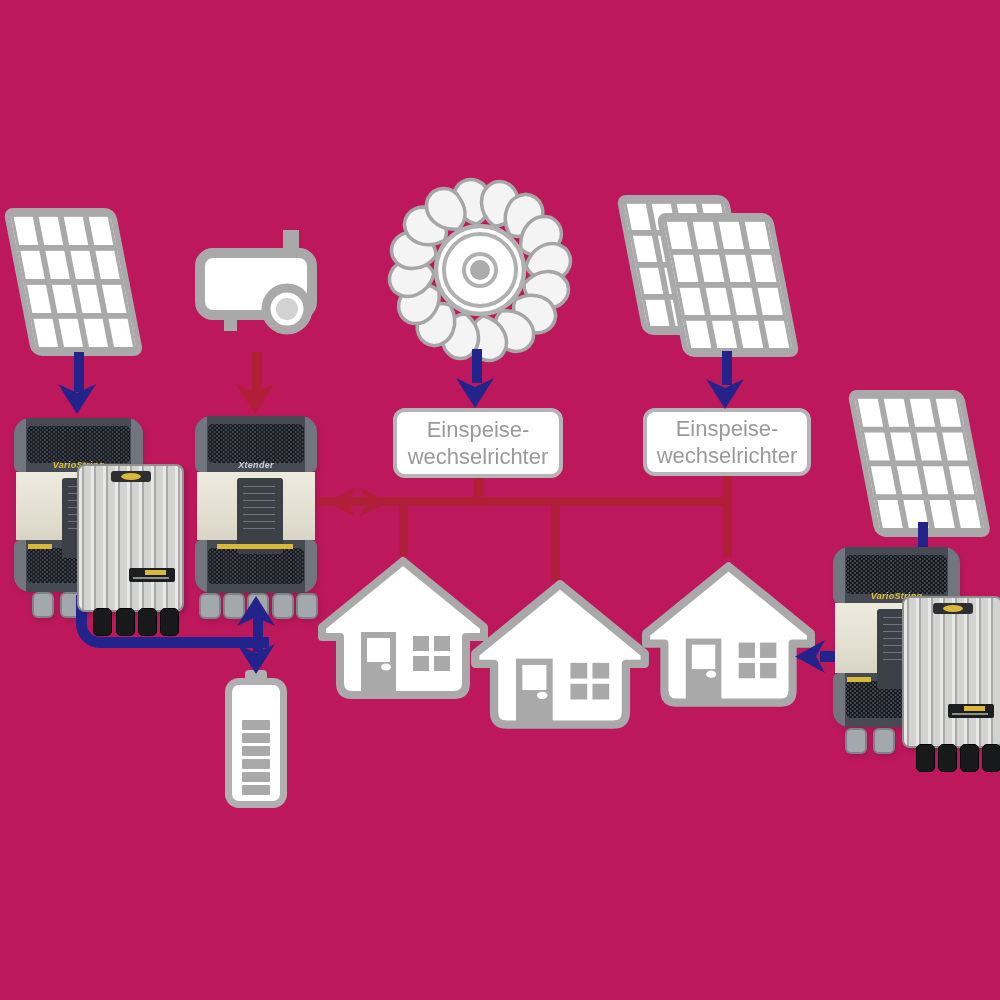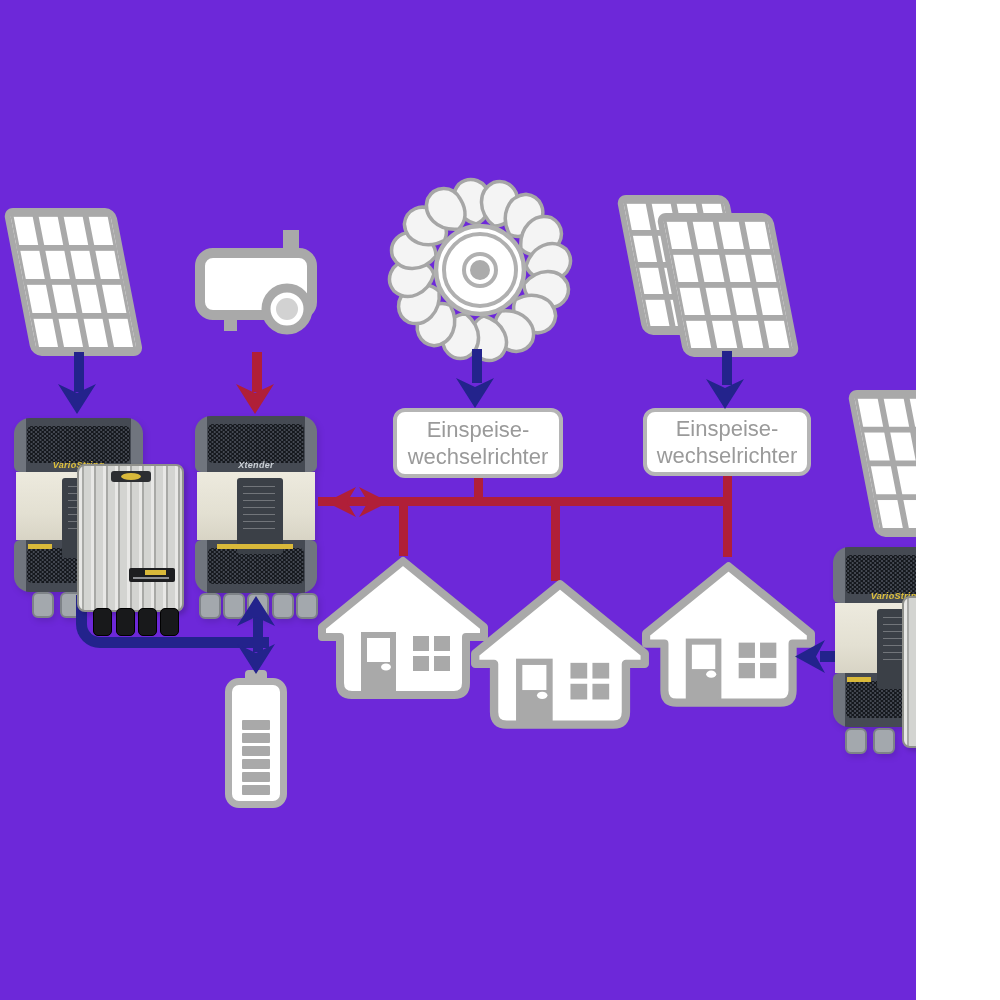--- a/index.html
+++ b/index.html
@@ -1,16 +1,16 @@
 <!DOCTYPE html>
 <html><head>
 <meta charset="utf-8">
 <style>
   html,body{margin:0;padding:0;background:#fff;}
-  #canvas{position:relative;width:916px;height:1000px;background:#6d28d9;overflow:hidden;
+  #canvas{position:relative;width:1000px;height:1000px;background:#be185d;overflow:hidden;
           font-family:"Liberation Sans",sans-serif;}
   .abs{position:absolute;}
 
   
   .ln{position:absolute;}
   .blue{background:#23238c;}
   .red{background:#b01f38;}
   .hd{position:absolute;}
   .hd.down{clip-path:polygon(0 0,50% 30%,100% 0,50% 100%);}
   .hd.up{clip-path:polygon(50% 0,100% 100%,50% 70%,0 100%);}

